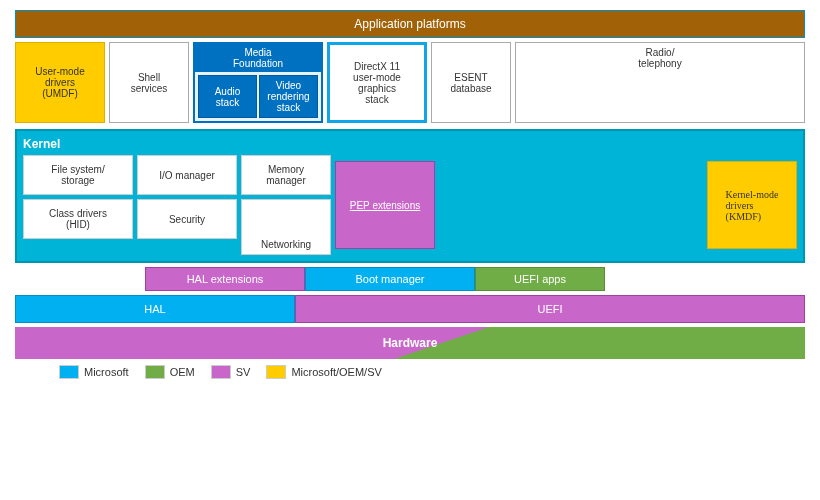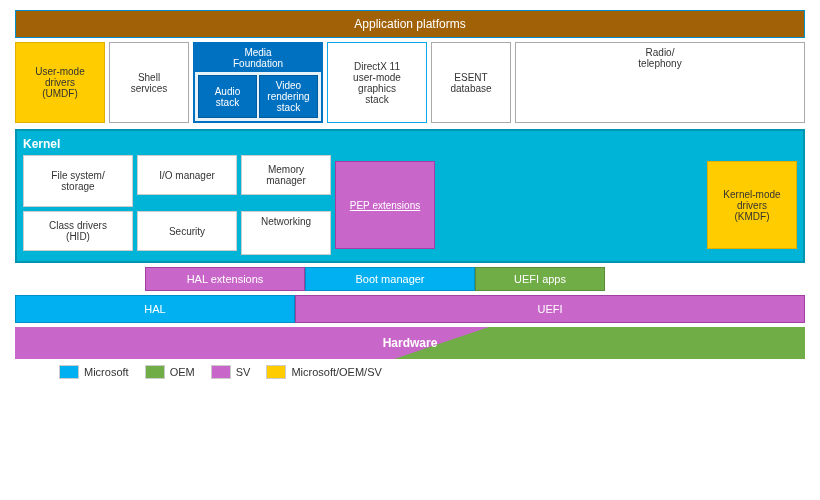--- a/index.html
+++ b/index.html
@@ -274,21 +274,21 @@
 stack</span>
         </div>
         <div class="box-dark-blue" style="flex:1; display:flex; align-items:center; justify-content:center;">
           <span style="white-space:pre-line; text-align:center;">Video
 rendering
 stack</span>
         </div>
       </div>
     </div>
 
-    <div class="box-white" style="flex:0 0 100px; display:flex; align-items:center; justify-content:center; border:1px solid #0ea5e9;">
+    <div class="box-white" style="flex:0 0 100px; display:flex; align-items:center; justify-content:center; border:3px solid #0ea5e9;">
       <span style="white-space:pre-line; text-align:center;">DirectX 11
 user-mode
 graphics
 stack</span>
     </div>
 
     <div class="box-white" style="flex:0 0 80px; display:flex; align-items:center; justify-content:center; border:1px solid #aaa;">
       <span style="white-space:pre-line; text-align:center;">ESENT
 database</span>
     </div>
@@ -298,57 +298,57 @@
 telephony</span>
     </div>
   </div>
 
   <div class="kernel-section">
     <div class="kernel-label">Kernel</div>
     <div class="kernel-inner">
 
       <div class="kernel-left">
         <div class="kernel-left-row">
-          <div class="box-white" style="width:110px; height:52px; display:flex; align-items:center; justify-content:center;">
+          <div class="box-white" style="width:110px; height:40px; display:flex; align-items:center; justify-content:center;">
             <span style="white-space:pre-line; text-align:center;">File system/
 storage</span>
           </div>
           <div class="box-white" style="width:100px; height:40px; display:flex; align-items:center; justify-content:center;">
             <span style="white-space:pre-line; text-align:center;">I/O manager</span>
           </div>
           <div class="box-white" style="width:90px; height:40px; display:flex; align-items:center; justify-content:center;">
             <span style="white-space:pre-line; text-align:center;">Memory
 manager</span>
           </div>
         </div>
         <div class="kernel-left-row">
           <div class="box-white" style="width:110px; height:40px; display:flex; align-items:center; justify-content:center;">
             <span style="white-space:pre-line; text-align:center;">Class drivers
 (HID)</span>
           </div>
           <div class="box-white" style="width:100px; height:40px; display:flex; align-items:center; justify-content:center;">
             <span style="white-space:pre-line; text-align:center;">Security</span>
           </div>
-          <div class="box-white" style="width:90px; height:44px; display:flex; align-items:flex-start; justify-content:center;">
+          <div class="box-white" style="width:90px; height:56px; display:flex; align-items:flex-end; justify-content:center;">
             <span style="white-space:pre-line; text-align:center;">Networking</span>
           </div>
         </div>
       </div>
 
       <div style="display:flex; align-items:center; justify-content:center;">
         <div class="box-purple" style="height:88px; display:flex; align-items:center; justify-content:center; width:100px;">
           <span style="white-space:pre-line; text-align:center;text-decoration:underline;">PEP extensions</span>
         </div>
       </div>
 
       <div style="flex:1;"></div>
 
       <div style="display:flex; align-items:center; justify-content:center; margin-left:auto;">
         <div class="box-kmdf" style="height:88px; width:90px; display:flex; align-items:center; justify-content:center;">
-          <span style="white-space:pre-line; text-align:center;">Kernel-mode
+          <span style="white-space:pre-line; text-align:left;font-family:Liberation Serif, serif;">Kernel-mode
 drivers
 (KMDF)</span>
         </div>
       </div>
     </div>
   </div>
 
   <div class="hal-extensions-row">
     <div class="hal-ext-spacer"></div>
     <div class="hal-extensions-box">

